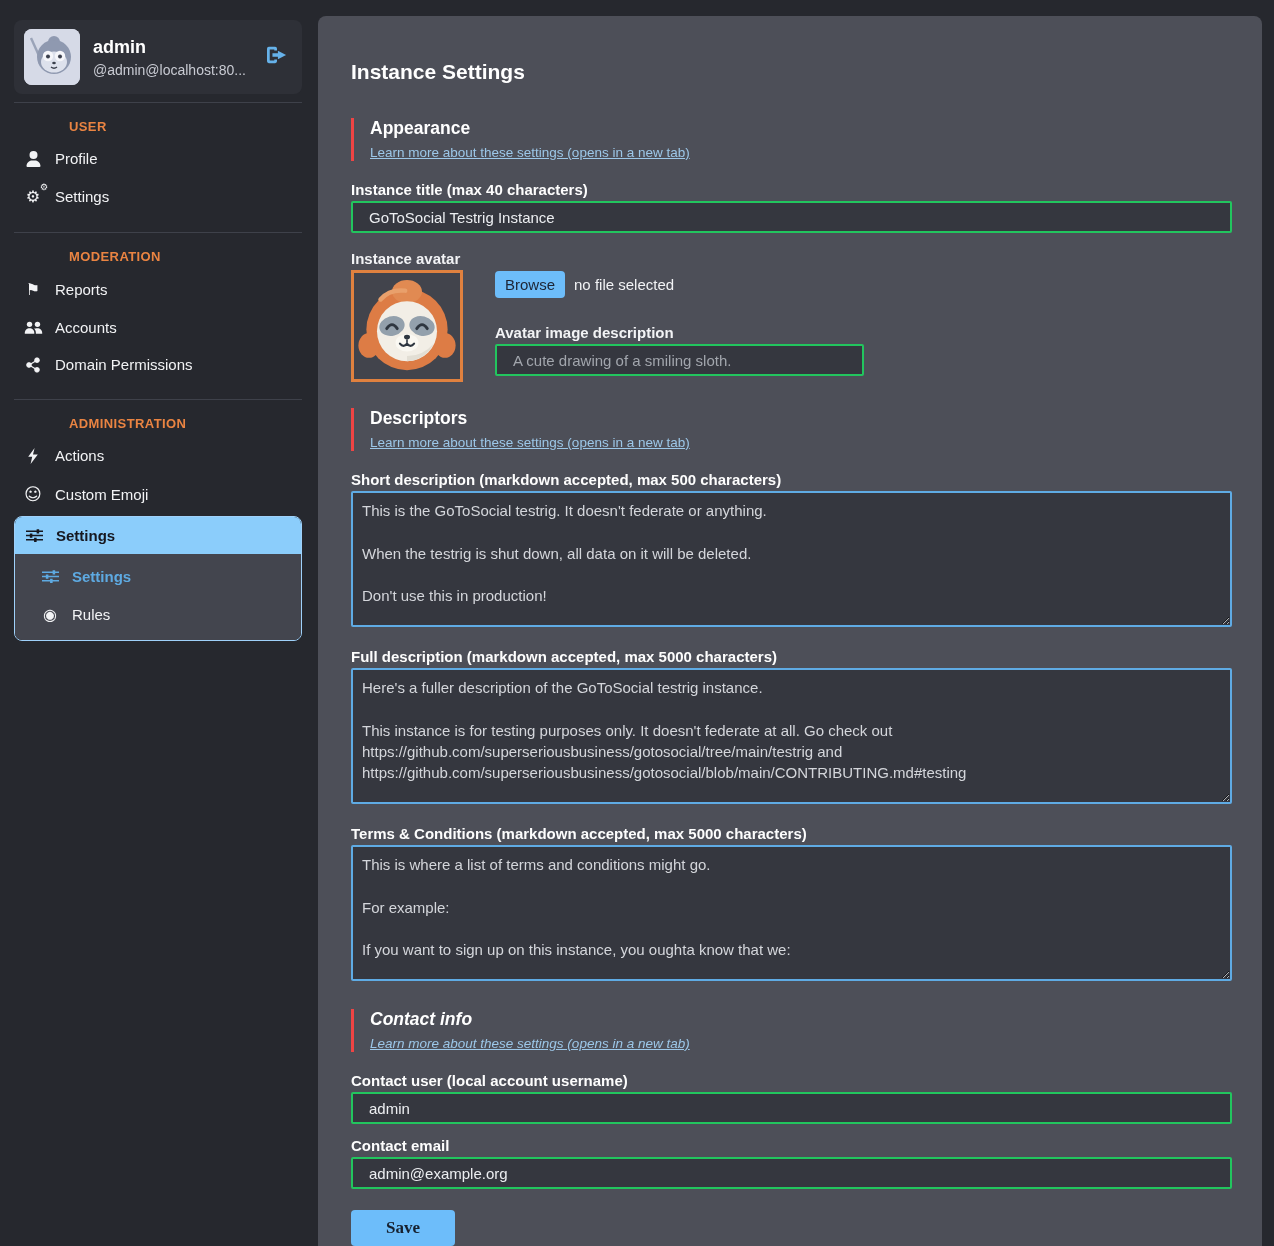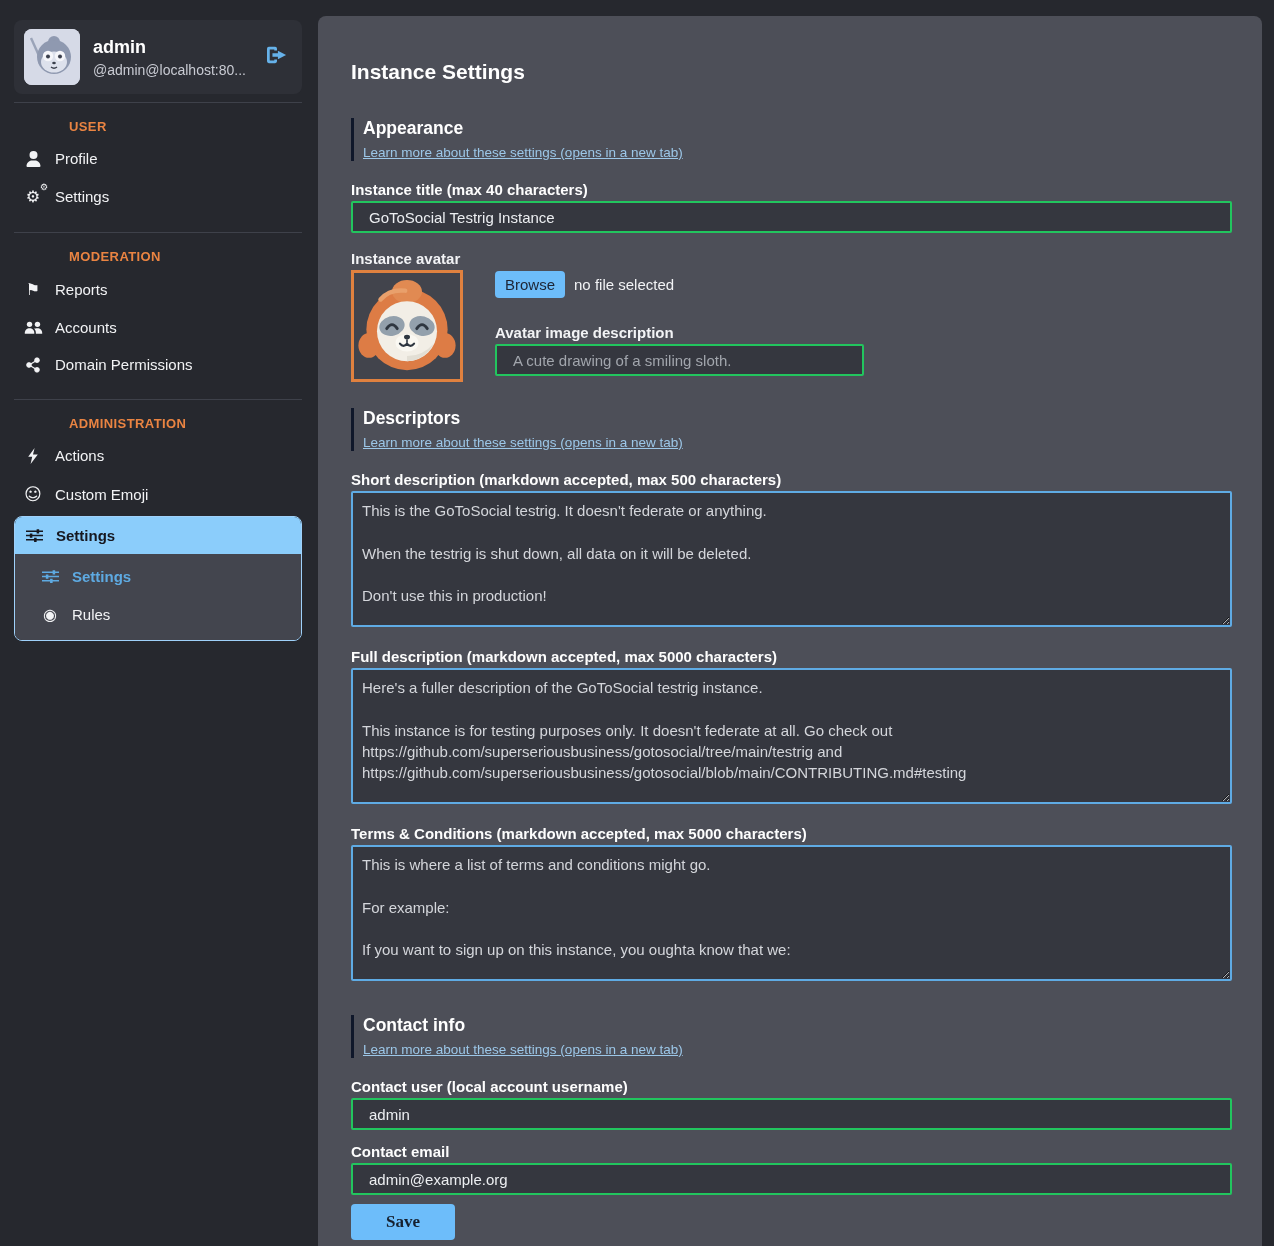--- a/index.html
+++ b/index.html
@@ -26,21 +26,21 @@
   .submenu .nav-item { padding-left:24px; }
   .submenu .nav-item.subactive { color:#5eaae2; font-weight:bold; }
   .submenu .nav-item.subactive .nav-ic { color:#5eaae2; }
   .glyph { font-family:"DejaVu Sans",sans-serif; }
   .gear-wrap { position:relative; }
   .gear-mini { position:absolute; top:-5px; right:-4px; font-size:9px; }
 
   
   .panel { flex:1; background:#4d4f58; border-radius:8px; padding:44px 30px 30px 33px; min-height:1216px; }
   h1.page-title { font-size:21px; font-weight:bold; color:#ffffff; margin-bottom:34px; }
-  .section-head { border-left:3px solid #0f172a; padding-left:9px; margin:26px 0 20px; }
+  .section-head { border-left:3px solid #ef4444; padding-left:16px; margin:26px 0 20px; }
   .section-head h2 { font-size:17.5px; font-weight:bold; color:#ffffff; margin-bottom:4px; }
   .section-head a { color:#9cc7e8; font-size:13.5px; text-decoration:underline; cursor:pointer; }
   .field { margin-bottom:17px; }
   .field label { display:block; font-weight:bold; font-size:15px; color:#fdfdfd; margin-bottom:3px; }
   .tinput { width:100%; background:#35373f; border:2px solid #22c55e; border-radius:2px; color:#eceef1; font-size:15px; padding:4px 16px; height:32px; font-family:"Liberation Sans","DejaVu Sans",sans-serif; }
   .tinput::placeholder, .tarea::placeholder { color:#a2a6ad; opacity:1; }
   .tarea { width:100%; background:#35373f; border:2px solid #5fabe4; border-radius:2px; color:#d4d6db; font-size:15px; line-height:1.42; padding:7px 9px; height:136px; resize:vertical; font-family:"Liberation Sans","DejaVu Sans",sans-serif; }
   .avatar-row { display:flex; gap:32px; margin-bottom:22px; }
   .avatar-box { width:112px; height:112px; border:3px solid #e0813f; background:#42444c; flex-shrink:0; }
   .avatar-col { padding-top:1px; flex:1; }
@@ -254,30 +254,30 @@
     <div class="field">
       <label>Terms &amp; Conditions (markdown accepted, max 5000 characters)</label>
       <textarea class="tarea" style="">This is where a list of terms and conditions might go.
 
 For example:
 
 If you want to sign up on this instance, you oughta know that we:</textarea>
     </div>
 
     
-    <div class="section-head" style="margin-top:30px;">
+    <div class="section-head" style="margin-top:24px;font-style:italic;">
       <h2>Contact info</h2>
       <a>Learn more about these settings (opens in a new tab)</a>
     </div>
 
     <div class="field" style="margin-bottom:13px;">
       <label>Contact user (local account username)</label>
       <input class="tinput" type="text" value="admin" style="">
     </div>
 
-    <div class="field" style="margin-bottom:0;">
+    <div class="field" style="margin-bottom:12px;">
       <label>Contact email</label>
       <input class="tinput" type="text" value="admin@example.org" style="">
     </div>
 
     <button class="btn-save">Save</button>
   </main>
 </div>
 
 </body></html>

